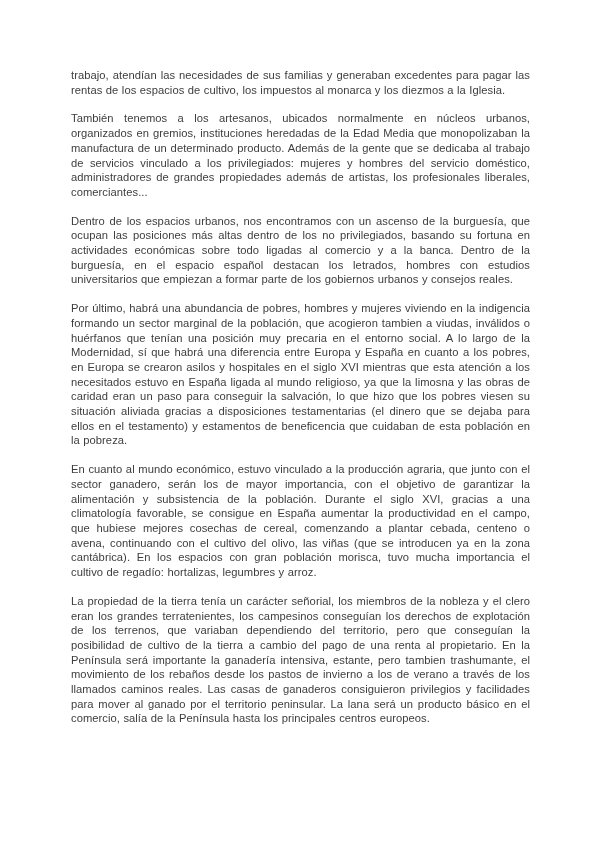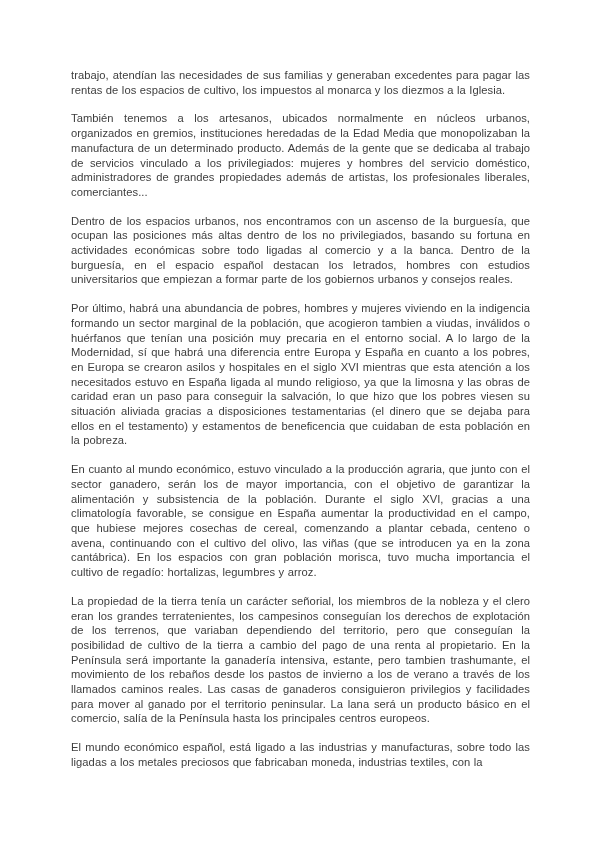--- a/index.html
+++ b/index.html
@@ -32,14 +32,13 @@
 </head>
 <body>
 
 <div class="page">
   <p>trabajo, atendían las necesidades de sus familias y generaban excedentes para pagar las rentas de los espacios de cultivo, los impuestos al monarca y los diezmos a la Iglesia.</p>
   <p>También tenemos a los artesanos, ubicados normalmente en núcleos urbanos, organizados en gremios, instituciones heredadas de la Edad Media que monopolizaban la manufactura de un determinado producto. Además de la gente que se dedicaba al trabajo de servicios vinculado a los privilegiados: mujeres y hombres del servicio doméstico, administradores de grandes propiedades además de artistas, los profesionales liberales, comerciantes...</p>
   <p>Dentro de los espacios urbanos, nos encontramos con un ascenso de la burguesía, que ocupan las posiciones más altas dentro de los no privilegiados, basando su fortuna en actividades económicas sobre todo ligadas al comercio y a la banca. Dentro de la burguesía, en el espacio español destacan los letrados, hombres con estudios universitarios que empiezan a formar parte de los gobiernos urbanos y consejos reales.</p>
   <p>Por último, habrá una abundancia de pobres, hombres y mujeres viviendo en la indigencia formando un sector marginal de la población, que acogieron tambien a viudas, inválidos o huérfanos que tenían una posición muy precaria en el entorno social. A lo largo de la Modernidad, sí que habrá una diferencia entre Europa y España en cuanto a los pobres, en Europa se crearon asilos y hospitales en el siglo XVI mientras que esta atención a los necesitados estuvo en España ligada al mundo religioso, ya que la limosna y las obras de caridad eran un paso para conseguir la salvación, lo que hizo que los pobres viesen su situación aliviada gracias a disposiciones testamentarias (el dinero que se dejaba para ellos en el testamento) y estamentos de beneficencia que cuidaban de esta población en la pobreza.</p>
   <p>En cuanto al mundo económico, estuvo vinculado a la producción agraria, que junto con el sector ganadero, serán los de mayor importancia, con el objetivo de garantizar la alimentación y subsistencia de la población. Durante el siglo XVI, gracias a una climatología favorable, se consigue en España aumentar la productividad en el campo, que hubiese mejores cosechas de cereal, comenzando a plantar cebada, centeno o avena, continuando con el cultivo del olivo, las viñas (que se introducen ya en la zona cantábrica). En los espacios con gran población morisca, tuvo mucha importancia el cultivo de regadío: hortalizas, legumbres y arroz.</p>
   <p>La propiedad de la tierra tenía un carácter señorial, los miembros de la nobleza y el clero eran los grandes terratenientes, los campesinos conseguían los derechos de explotación de los terrenos, que variaban dependiendo del territorio, pero que conseguían la posibilidad de cultivo de la tierra a cambio del pago de una renta al propietario. En la Península será importante la ganadería intensiva, estante, pero tambien trashumante, el movimiento de los rebaños desde los pastos de invierno a los de verano a través de los llamados caminos reales. Las casas de ganaderos consiguieron privilegios y facilidades para mover al ganado por el territorio peninsular. La lana será un producto básico en el comercio, salía de la Península hasta los principales centros europeos.</p>
-  <p>El mundo económico español, está ligado a las industrias y manufacturas, sobre todo las ligadas a los metales preciosos que fabricaban moneda, industrias textiles, con la</p>
 </div>
 
 </body></html>

